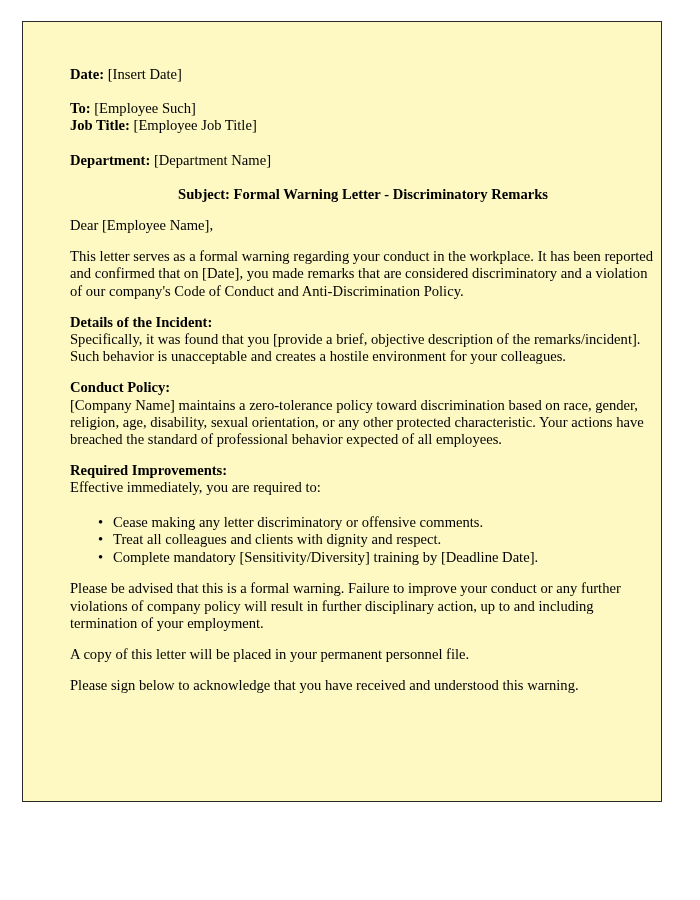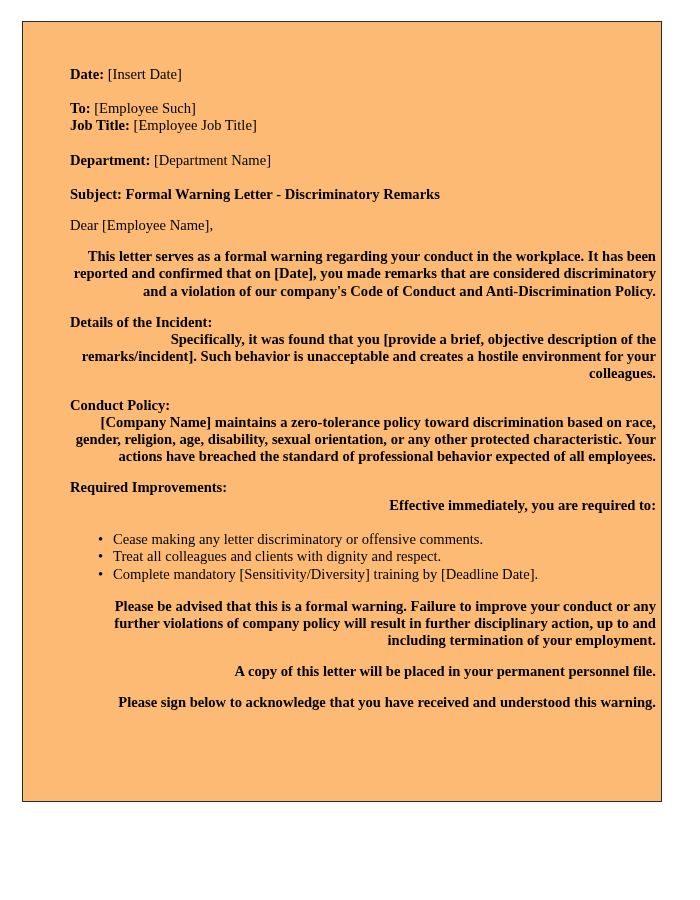--- a/index.html
+++ b/index.html
@@ -20,21 +20,21 @@
 
   
   #page-frame {
     position: absolute;
     left: 22px;
     top: 21px;
     width: 640px;           
     height: 781px;          
     border: 1.5px solid #2b2b2b;
     box-sizing: border-box;
-    background: #fdba74;
+    background: #fef9c3;
   }
 
   
   #letter {
     position: absolute;
     left: 47px;
     top: 44px;
     width: 586px;           
     font-size: 14.6px;
     line-height: 17.2px;
@@ -56,22 +56,21 @@
   }
 
   .heading {
     font-weight: bold;
     margin: 0;
   }
 
   p.para {
     margin: 0;
     padding: 0;
-    text-align: right;
-    font-weight: bold;
+    text-align: left;
   }
 
   ul.bullets {
     margin: 0;
     padding: 0;
     list-style: none;
   }
   ul.bullets li {
     position: relative;
     padding-left: 43px;     
@@ -81,20 +80,21 @@
   ul.bullets li .dot {
     position: absolute;
     left: 28px;             
     top: 0;
     font-size: 14.6px;
     line-height: 17.6px;
   }
 
   .subject {
     font-weight: bold;
+    text-align: center;
   }
 </style>
 </head>
 <body>
 
 <div id="page-frame">
 
   <div id="letter">
 
     <div class="line"><span class="lbl">Date:</span> <span>[Insert Date]</span></div>

